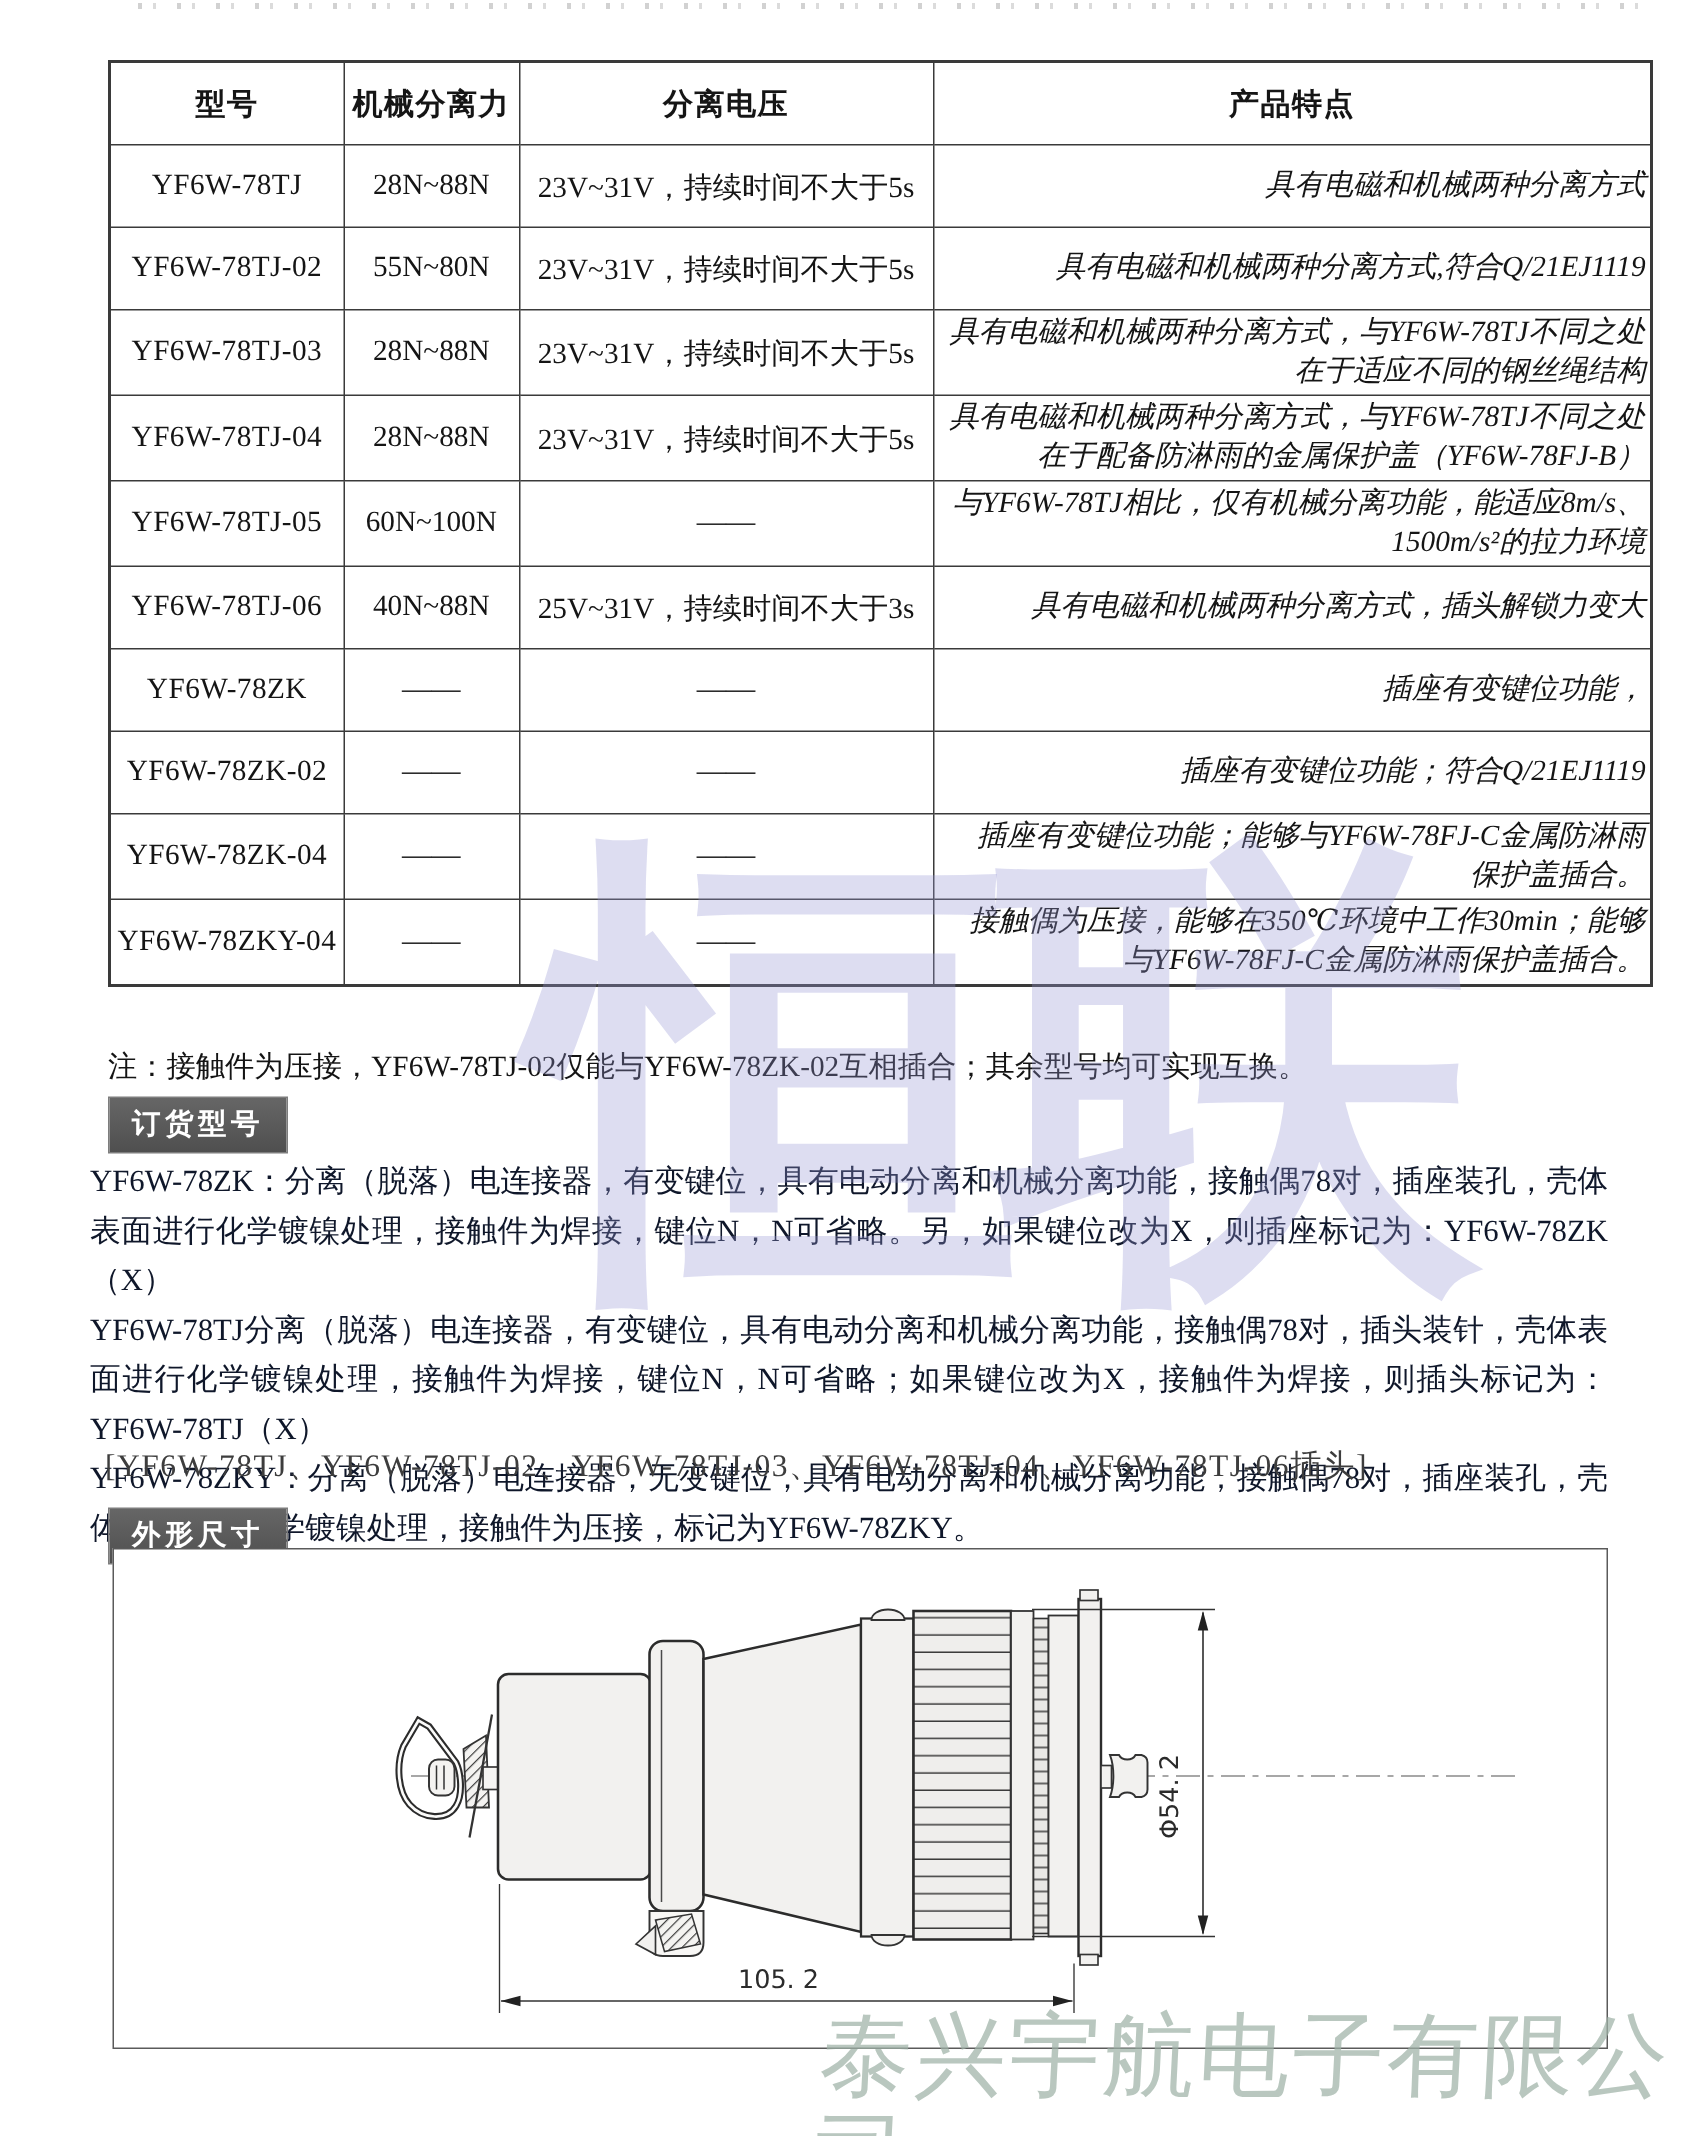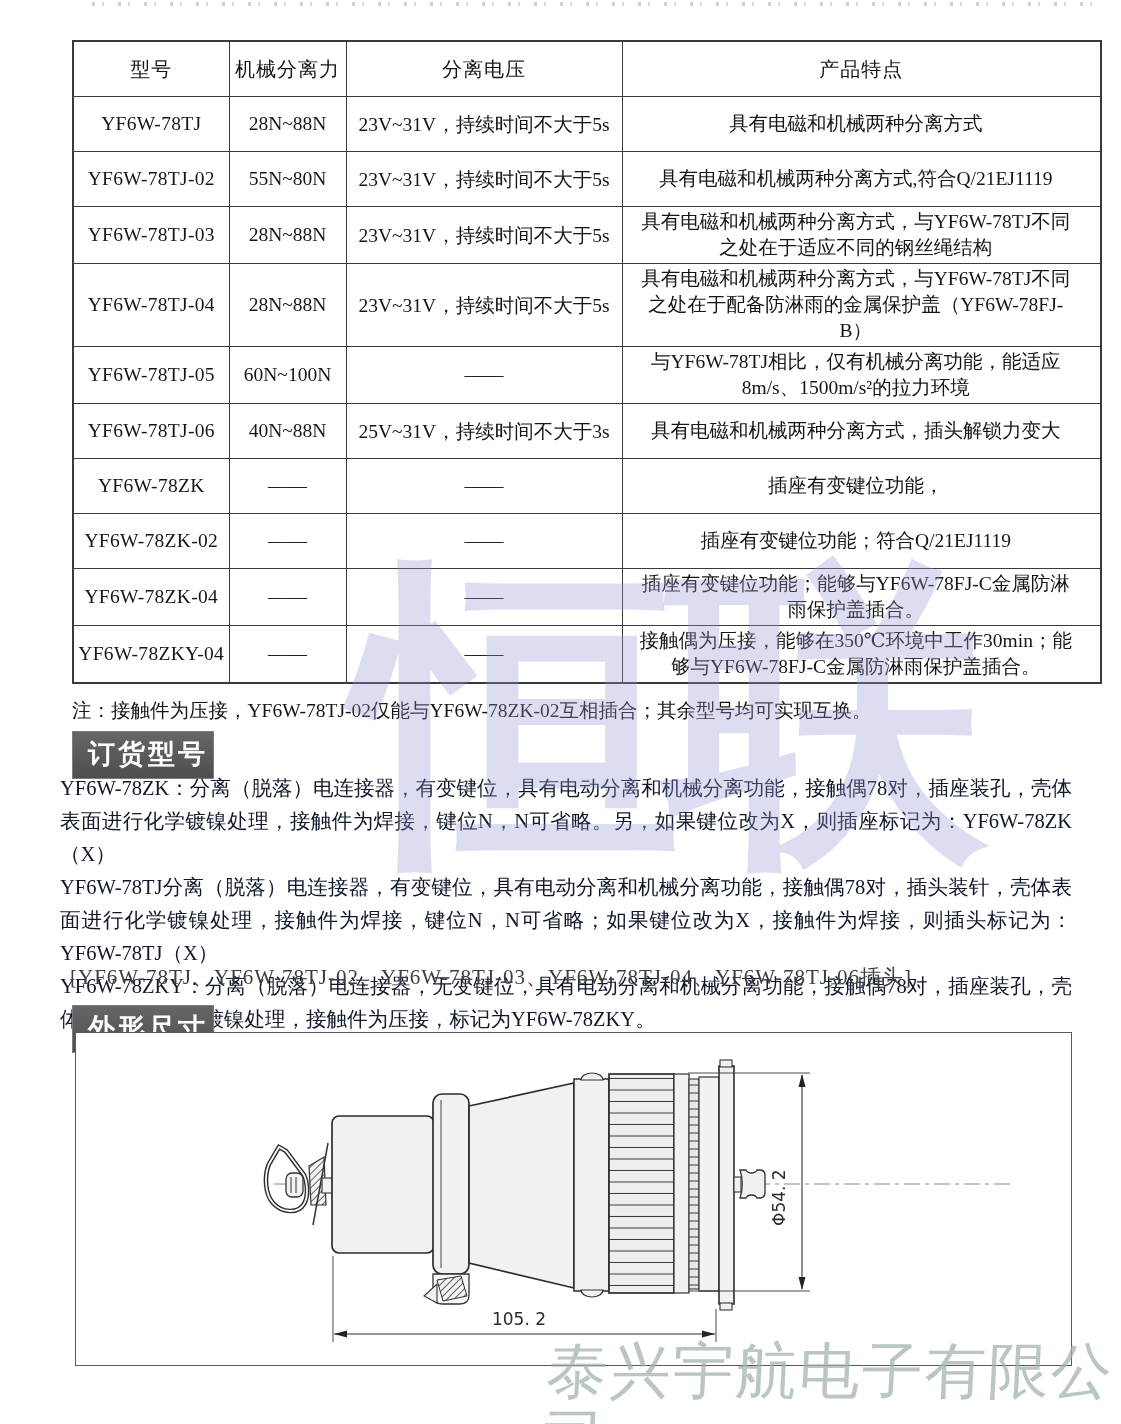--- a/index.html
+++ b/index.html
@@ -7,31 +7,31 @@
           font-family:"Liberation Serif","DejaVu Serif",serif;color:#151515;}
 
   
   .top-fragments{position:absolute;left:92px;top:2px;width:1010px;height:4px;opacity:.45;
     background:repeating-linear-gradient(90deg,#9a9a9a 0 3px,transparent 3px 10px,#b0b0b0 10px 12px,transparent 12px 26px);}
 
   
   table.spec{position:absolute;left:72px;top:40px;width:1028px;border-collapse:collapse;
     table-layout:fixed;border:2px solid #3a3a3a;}
   table.spec th,table.spec td{border:1.6px solid #3a3a3a;vertical-align:middle;}
-  table.spec th{height:52px;font-size:20px;font-weight:normal;text-align:center;letter-spacing:1px;}
+  table.spec th{height:52px;font-size:20px;font-weight:bold;text-align:center;letter-spacing:1px;}
   table.spec td{height:50px;font-size:19.5px;}
   td.c-model{text-align:center;letter-spacing:.3px;}
   td.c-force,td.c-volt{text-align:center;}
-  td.c-feat{text-align:center;padding:2px 21px 2px 10px;line-height:26px;font-size:19px;}
+  td.c-feat{text-align:right;padding:2px 3px 2px 10px;line-height:26px;font-size:19px;font-style:italic;}
 
   .note-line{position:absolute;left:72px;top:697px;width:1035px;font-size:19.5px;color:#141414;}
 
   
   .badge{position:absolute;left:72px;background:linear-gradient(#666,#4f4f4f);color:#fff;
-    font-size:27px;font-weight:bold;letter-spacing:3px;padding:4px 5px 6px 15px;
+    font-size:19px;font-weight:bold;letter-spacing:3px;padding:4px 15px 6px 15px;
     border:1px solid #7d7d7d;}
   .badge.ordering{top:731px;}
   .badge.dims{top:1005px;}
 
   .paras{position:absolute;left:60px;top:772px;width:1012px;font-size:20.5px;line-height:33px;
     text-align:justify;color:#0f172a;}
   .paras p{margin:0;}
 
   .caption{position:absolute;left:70px;top:963px;width:1040px;font-size:21px;color:#3d3d3d;
     letter-spacing:1px;}

